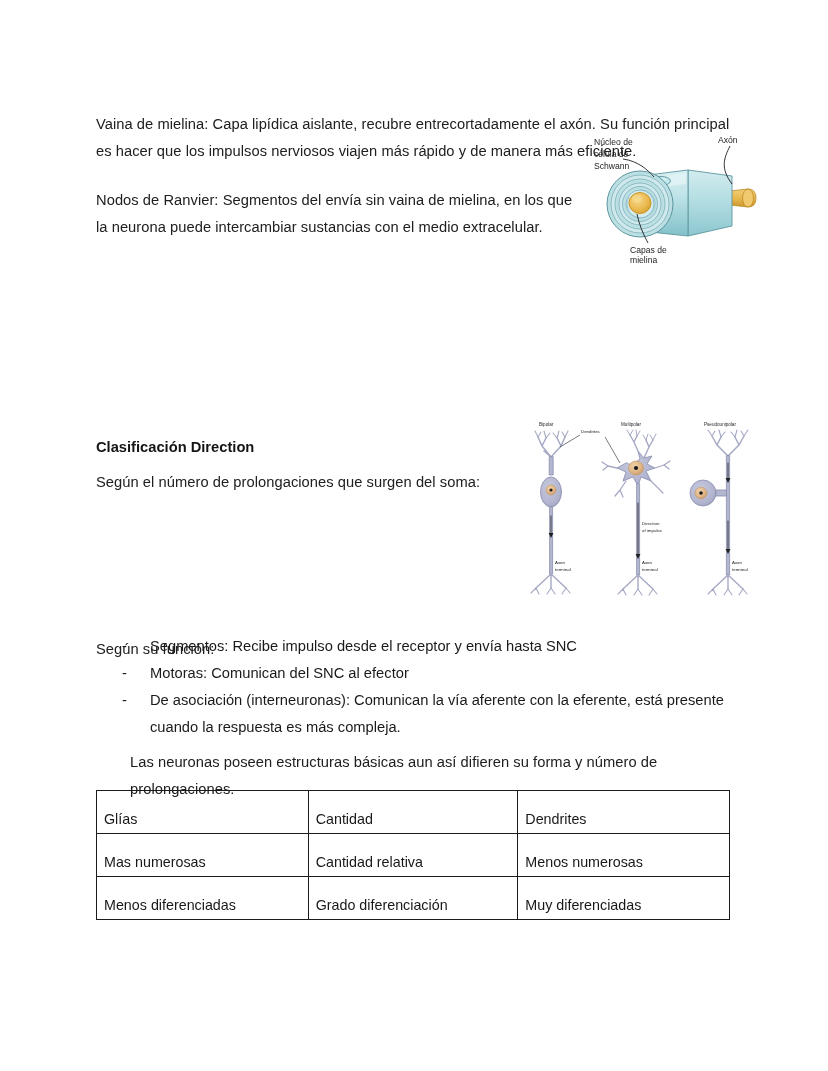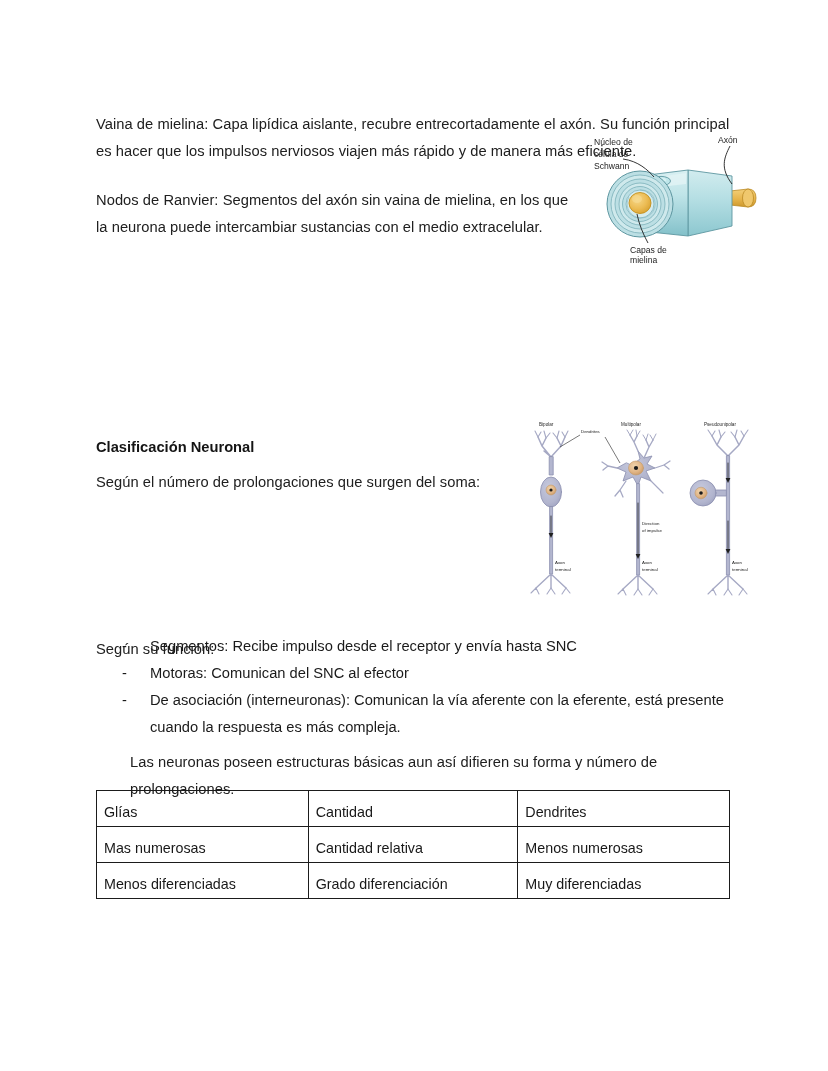--- a/index.html
+++ b/index.html
@@ -51,21 +51,21 @@
   
   #compare-table {
     position: absolute; left: 96px; top: 790px;
     width: 634px;
     border-collapse: collapse;
     font-size: 14.3px;
     line-height: 22px;
   }
   #compare-table td {
     border: 1.4px solid #1b1b1b;
-    padding: 10px 7px 3px 7px;
+    padding: 17px 7px 3px 7px;
     vertical-align: top;
     color: #181818;
   }
   #compare-table col.c1 { width: 212px; }
   #compare-table col.c2 { width: 210px; }
   #compare-table col.c3 { width: 212px; }
   .cell-tall { height: 68px; }
 
   
   #fig-myelin {
@@ -88,21 +88,21 @@
   .nlabel-title { font-size: 4.6px; fill: #2a2a2a; font-family: "Liberation Sans", sans-serif; }
   .nlabel { font-size: 4.4px; fill: #222; font-family: "Liberation Sans", sans-serif; }
 </style>
 </head>
 <body>
 
 <div class="page">
 
   <p class="para" id="para-mielina">Vaina de mielina: Capa lipídica aislante, recubre entrecortadamente el axón. Su función principal es hacer que los impulsos nerviosos viajen más rápido y de manera más eficiente.</p>
 
-  <p class="para" id="para-ranvier">Nodos de Ranvier: Segmentos del axón sin vaina de mielina, en los que la neurona puede intercambiar sustancias con el medio extracelular.</p>
+  <p class="para" id="para-ranvier">Nodos de Ranvier: Segmentos del envía sin vaina de mielina, en los que la neurona puede intercambiar sustancias con el medio extracelular.</p>
 
   <div id="fig-myelin">
     <svg width="248" height="134" viewBox="0 0 248 134" xmlns="http://www.w3.org/2000/svg">
       <defs>
         <linearGradient id="gTube" x1="0" y1="0" x2="0" y2="1">
           <stop offset="0%" stop-color="#d9f0f2"></stop>
           <stop offset="38%" stop-color="#bfe4e8"></stop>
           <stop offset="75%" stop-color="#9bcfd6"></stop>
           <stop offset="100%" stop-color="#82c0c9"></stop>
         </linearGradient>
@@ -169,21 +169,21 @@
       <text class="fig-label" x="14" y="25">célula de</text>
       <text class="fig-label" x="14" y="37">Schwann</text>
 
       <text class="fig-label" x="138" y="11">Axón</text>
 
       <text class="fig-label" x="50" y="121">Capas de</text>
       <text class="fig-label" x="50" y="131">mielina</text>
     </svg>
   </div>
 
-  <h3 id="heading-clasificacion">Clasificación Neuronal</h3>
+  <h3 id="heading-clasificacion">Clasificación Direction</h3>
 
   <p class="para" id="para-segun-numero">Según el número de prolongaciones que surgen del soma:</p>
 
   <div id="fig-neurons">
     <svg width="248" height="192" viewBox="0 0 248 192" xmlns="http://www.w3.org/2000/svg">
       <defs>
         <radialGradient id="nSoma" cx="40%" cy="34%" r="75%">
           <stop offset="0%" stop-color="#c6c9dd"></stop>
           <stop offset="70%" stop-color="#b2b5ce"></stop>
           <stop offset="100%" stop-color="#9ea2c0"></stop>

